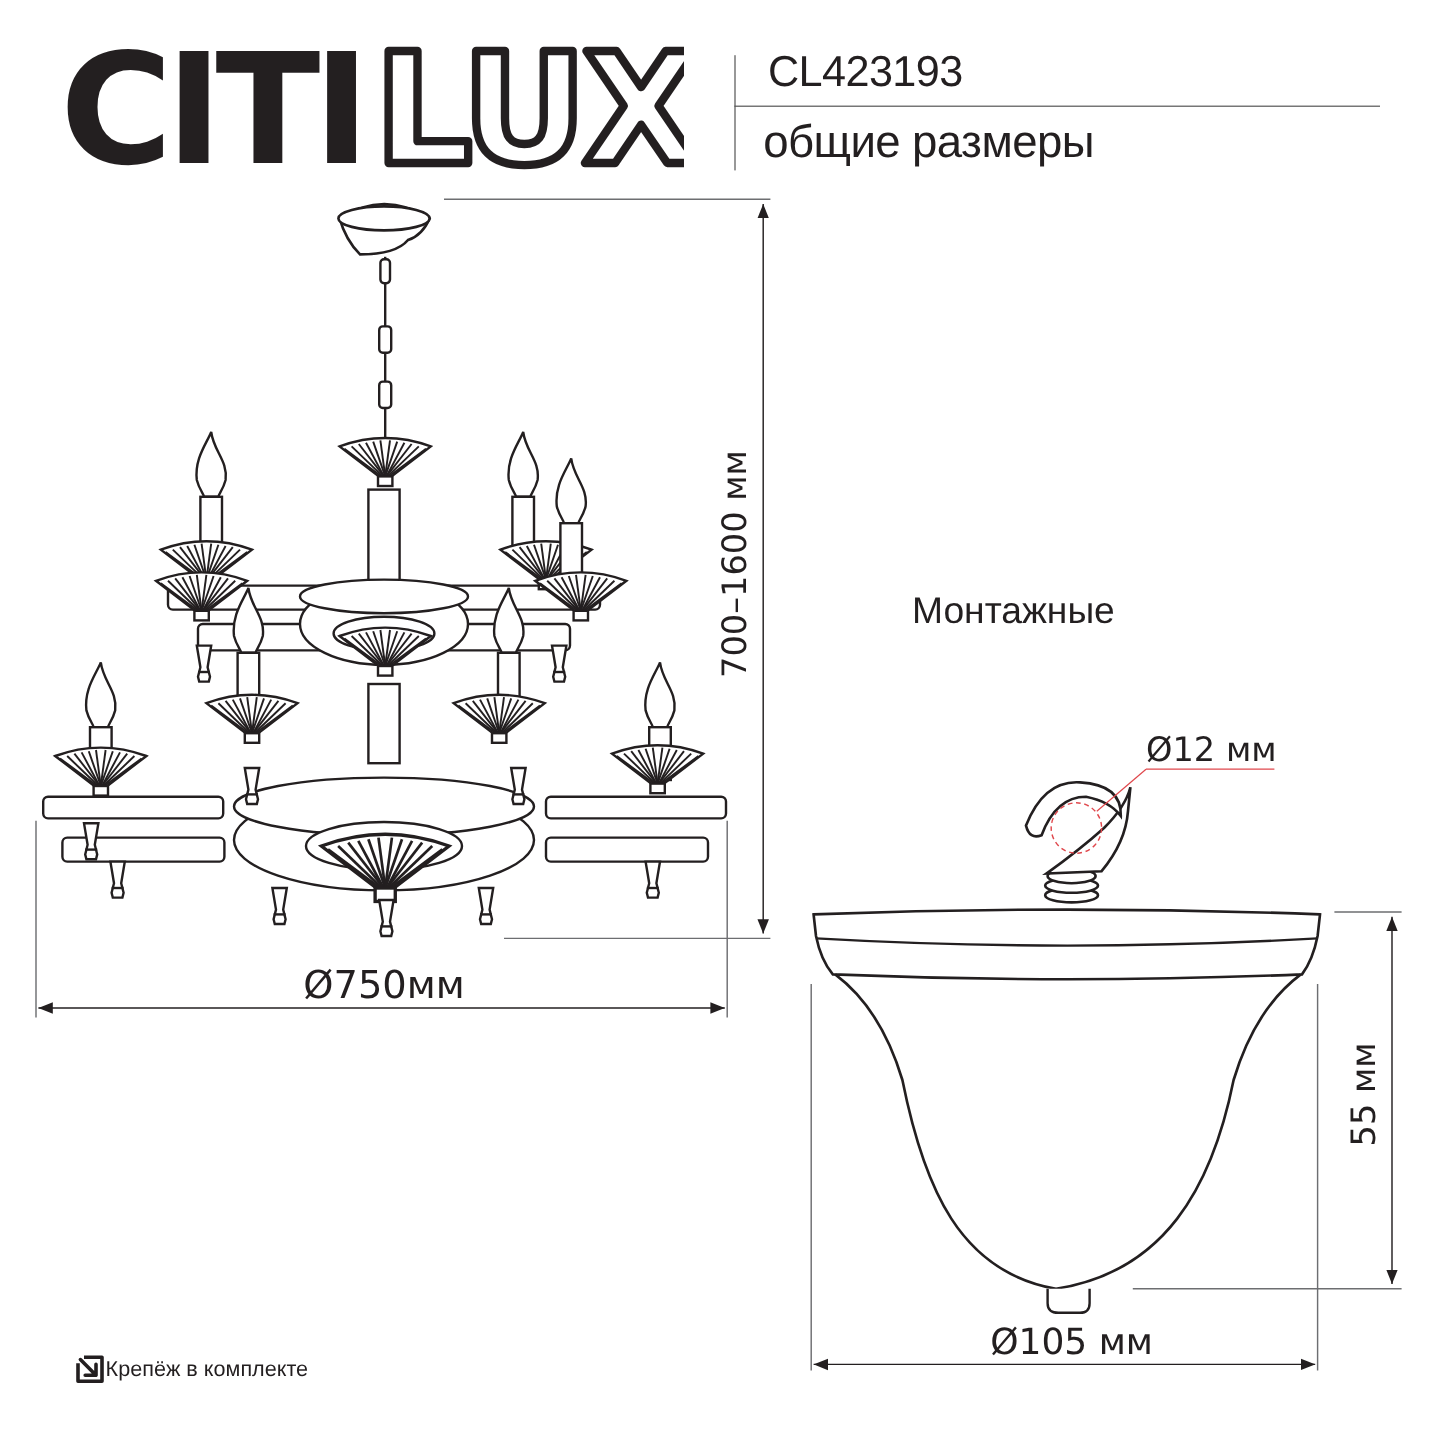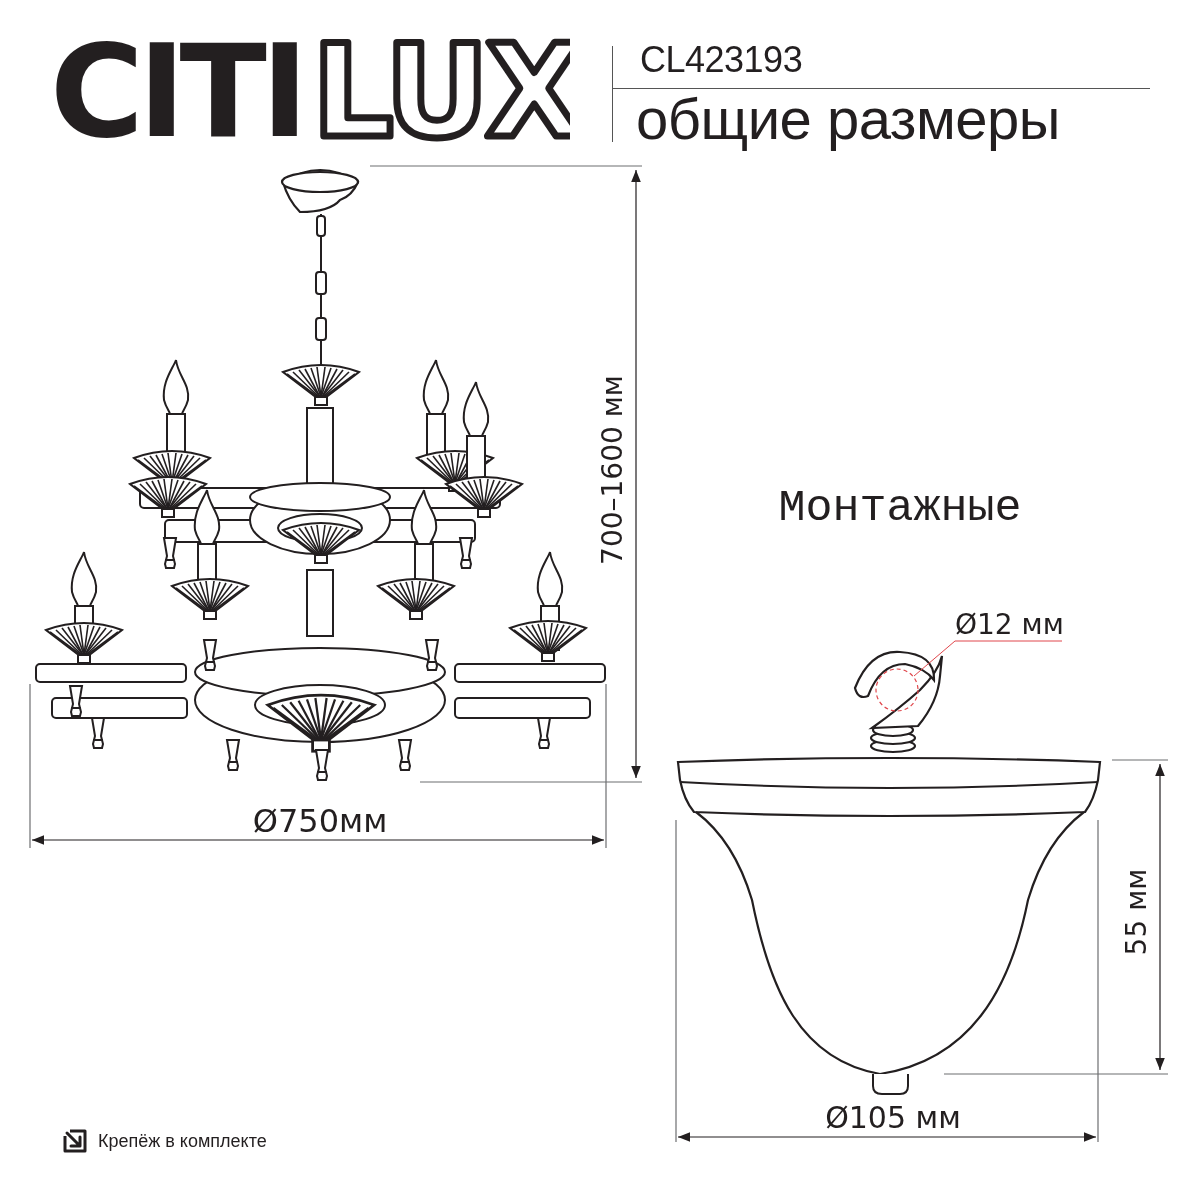--- a/index.html
+++ b/index.html
@@ -1,24 +1,24 @@
 <!DOCTYPE html>
 <html><head>
 <meta charset="utf-8">
 <style>
   html, body { margin: 0; padding: 0; background: #ffffff; }
   body { width: 1200px; height: 1200px; position: relative; overflow: hidden; font-family: "Liberation Sans", sans-serif; color: #231f20; }
   .abs { position: absolute; }
   .brand { left: 50px; top: 36px; width: 520px; height: 110px; }
   .model { left: 640px; top: 40px; font-size: 36px; line-height: 40px; letter-spacing: -0.5px; }
-  .title { left: 636px; top: 86px; font-size: 58px; line-height: 66px; letter-spacing: -0.5px; }
+  .title { left: 636px; top: 86px; font-size: 38px; line-height: 66px; letter-spacing: -0.5px; }
   .hdr-vline { left: 612px; top: 46px; width: 1px; height: 96px; background: #555; }
   .hdr-hline { left: 612px; top: 88px; width: 538px; height: 1px; background: #555; }
-  .mount-title { left: 760px; top: 486px; width: 280px; text-align: center; font-size: 45px; line-height: 46px; font-family: Liberation Mono, monospace; }
-  .footer { left: 62px; top: 1128px; display: flex; align-items: center; gap: 10px; font-size: 18px; }
+  .mount-title { left: 760px; top: 486px; width: 280px; font-size: 31px; line-height: 46px; }
+  .footer { left: 62px; top: 1128px; display: flex; align-items: center; font-size: 18px; }
   svg text { font-family: "DejaVu Sans", sans-serif; }
 </style>
 </head>
 <body>
 
 <svg class="abs brand" viewBox="0 0 520 110">
   <text x="0" y="100" font-size="128" font-weight="bold" font-family="DejaVu Sans, sans-serif" fill="#231f20" letter-spacing="-6">CITI</text>
   <text x="262" y="100" font-size="128" font-weight="bold" font-family="DejaVu Sans, sans-serif" fill="#ffffff" stroke="#231f20" stroke-width="7" stroke-linejoin="round" letter-spacing="-4">LUX</text>
 </svg>
 

